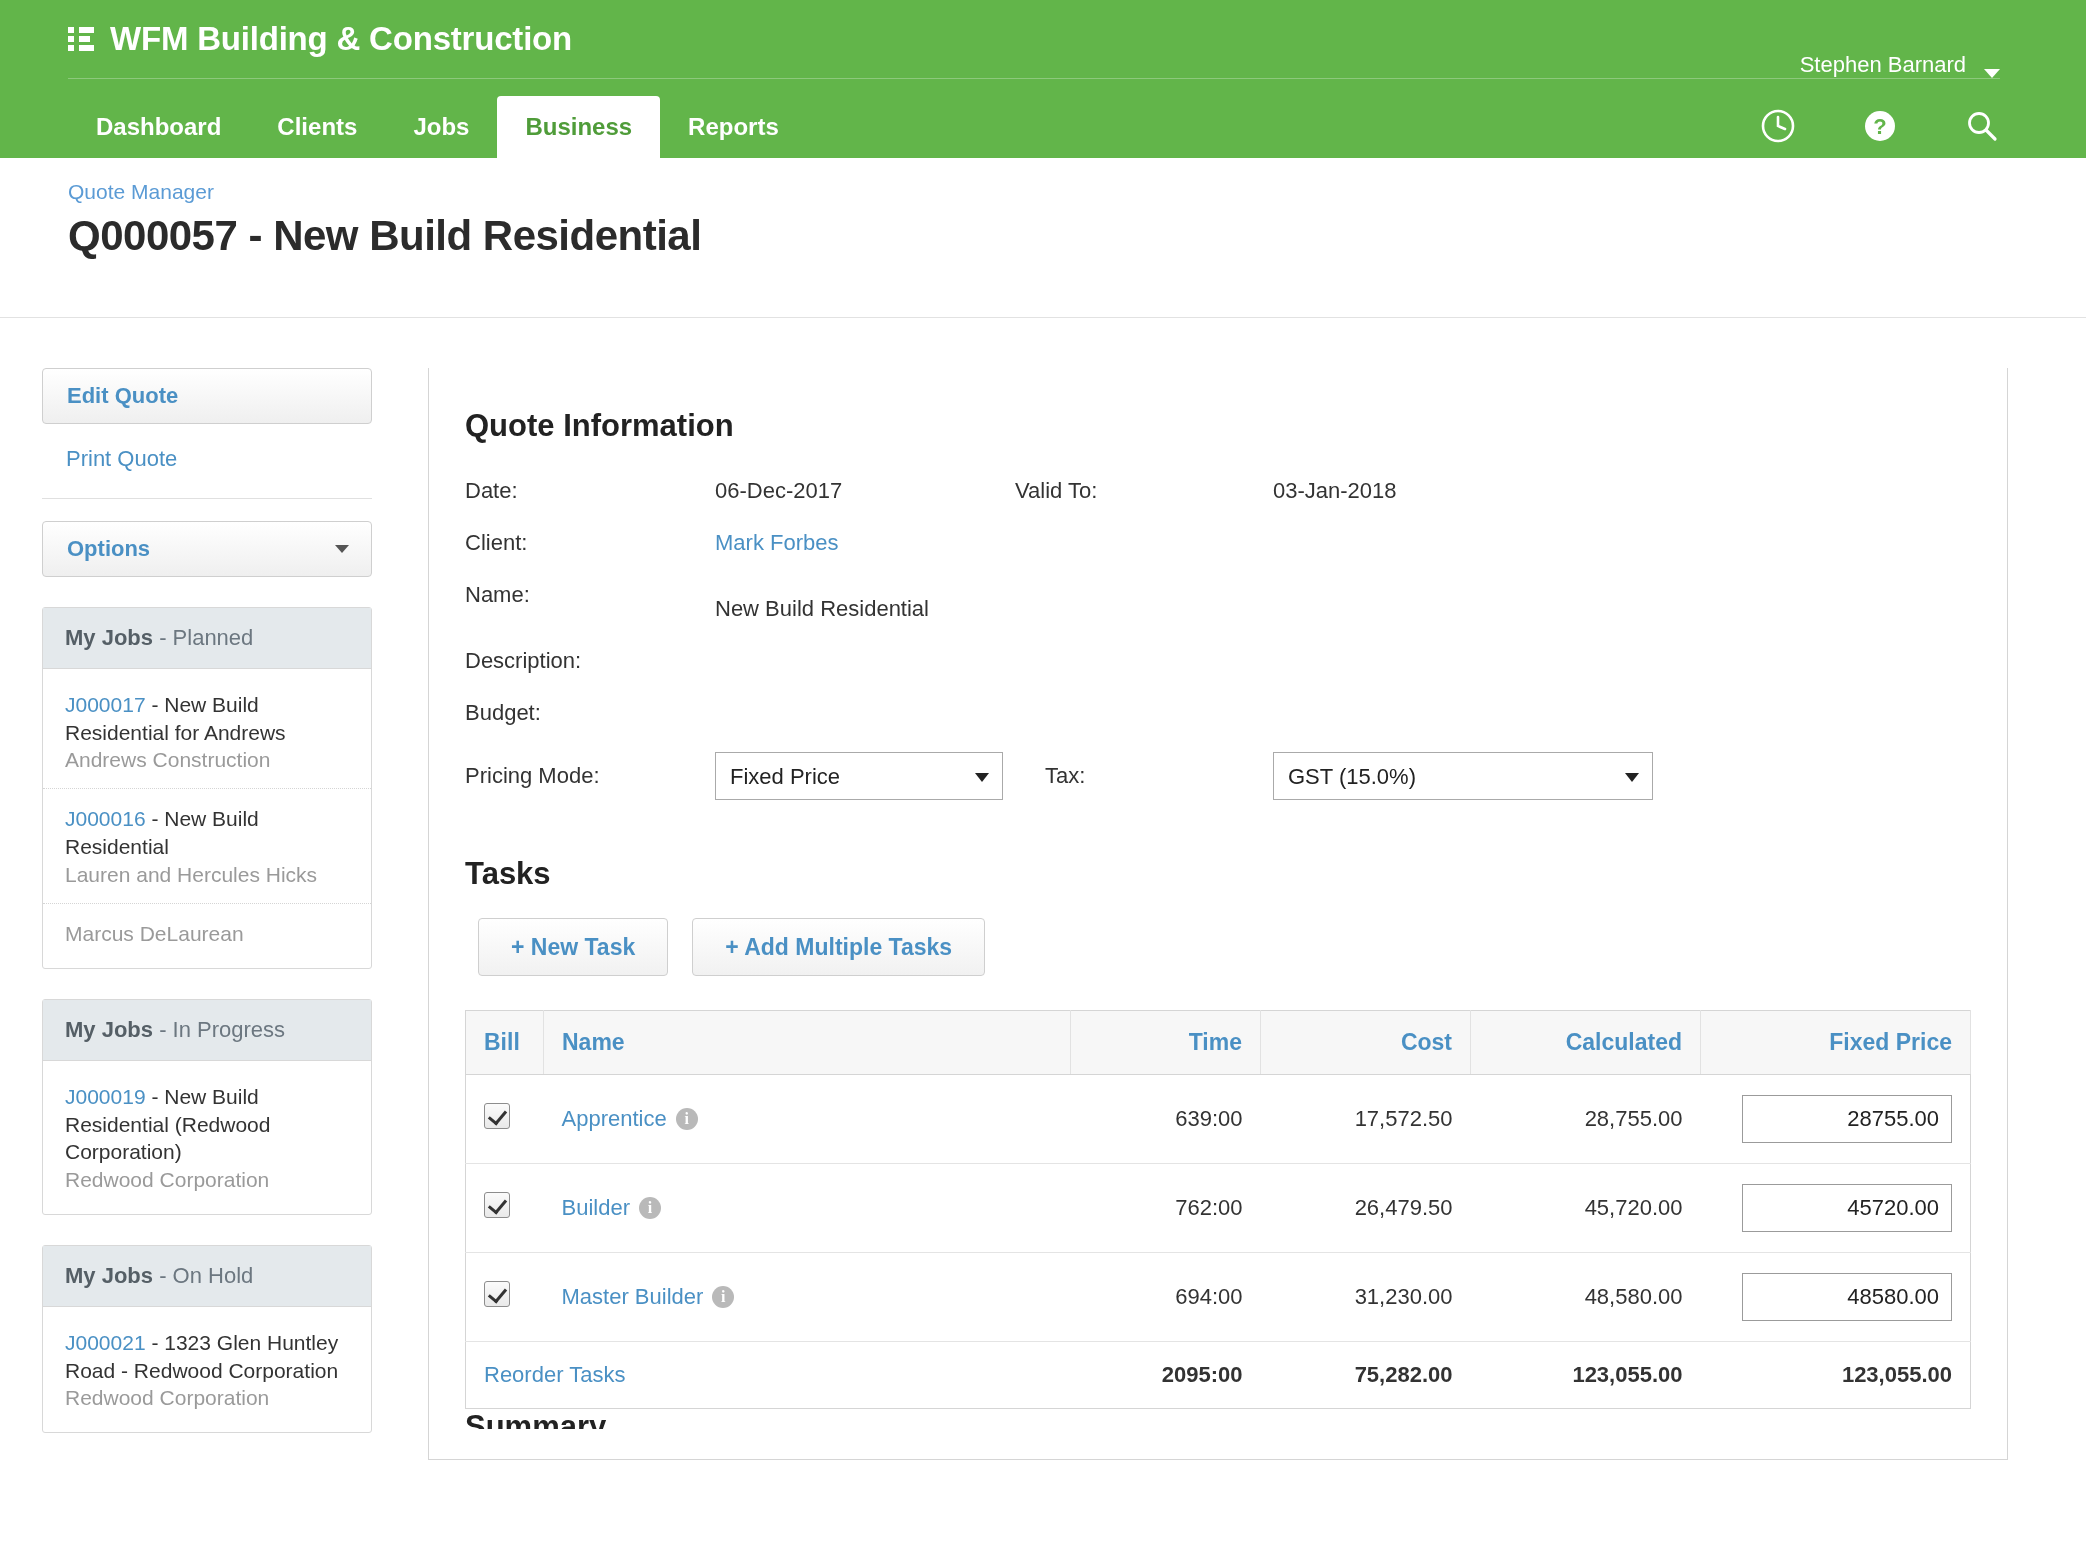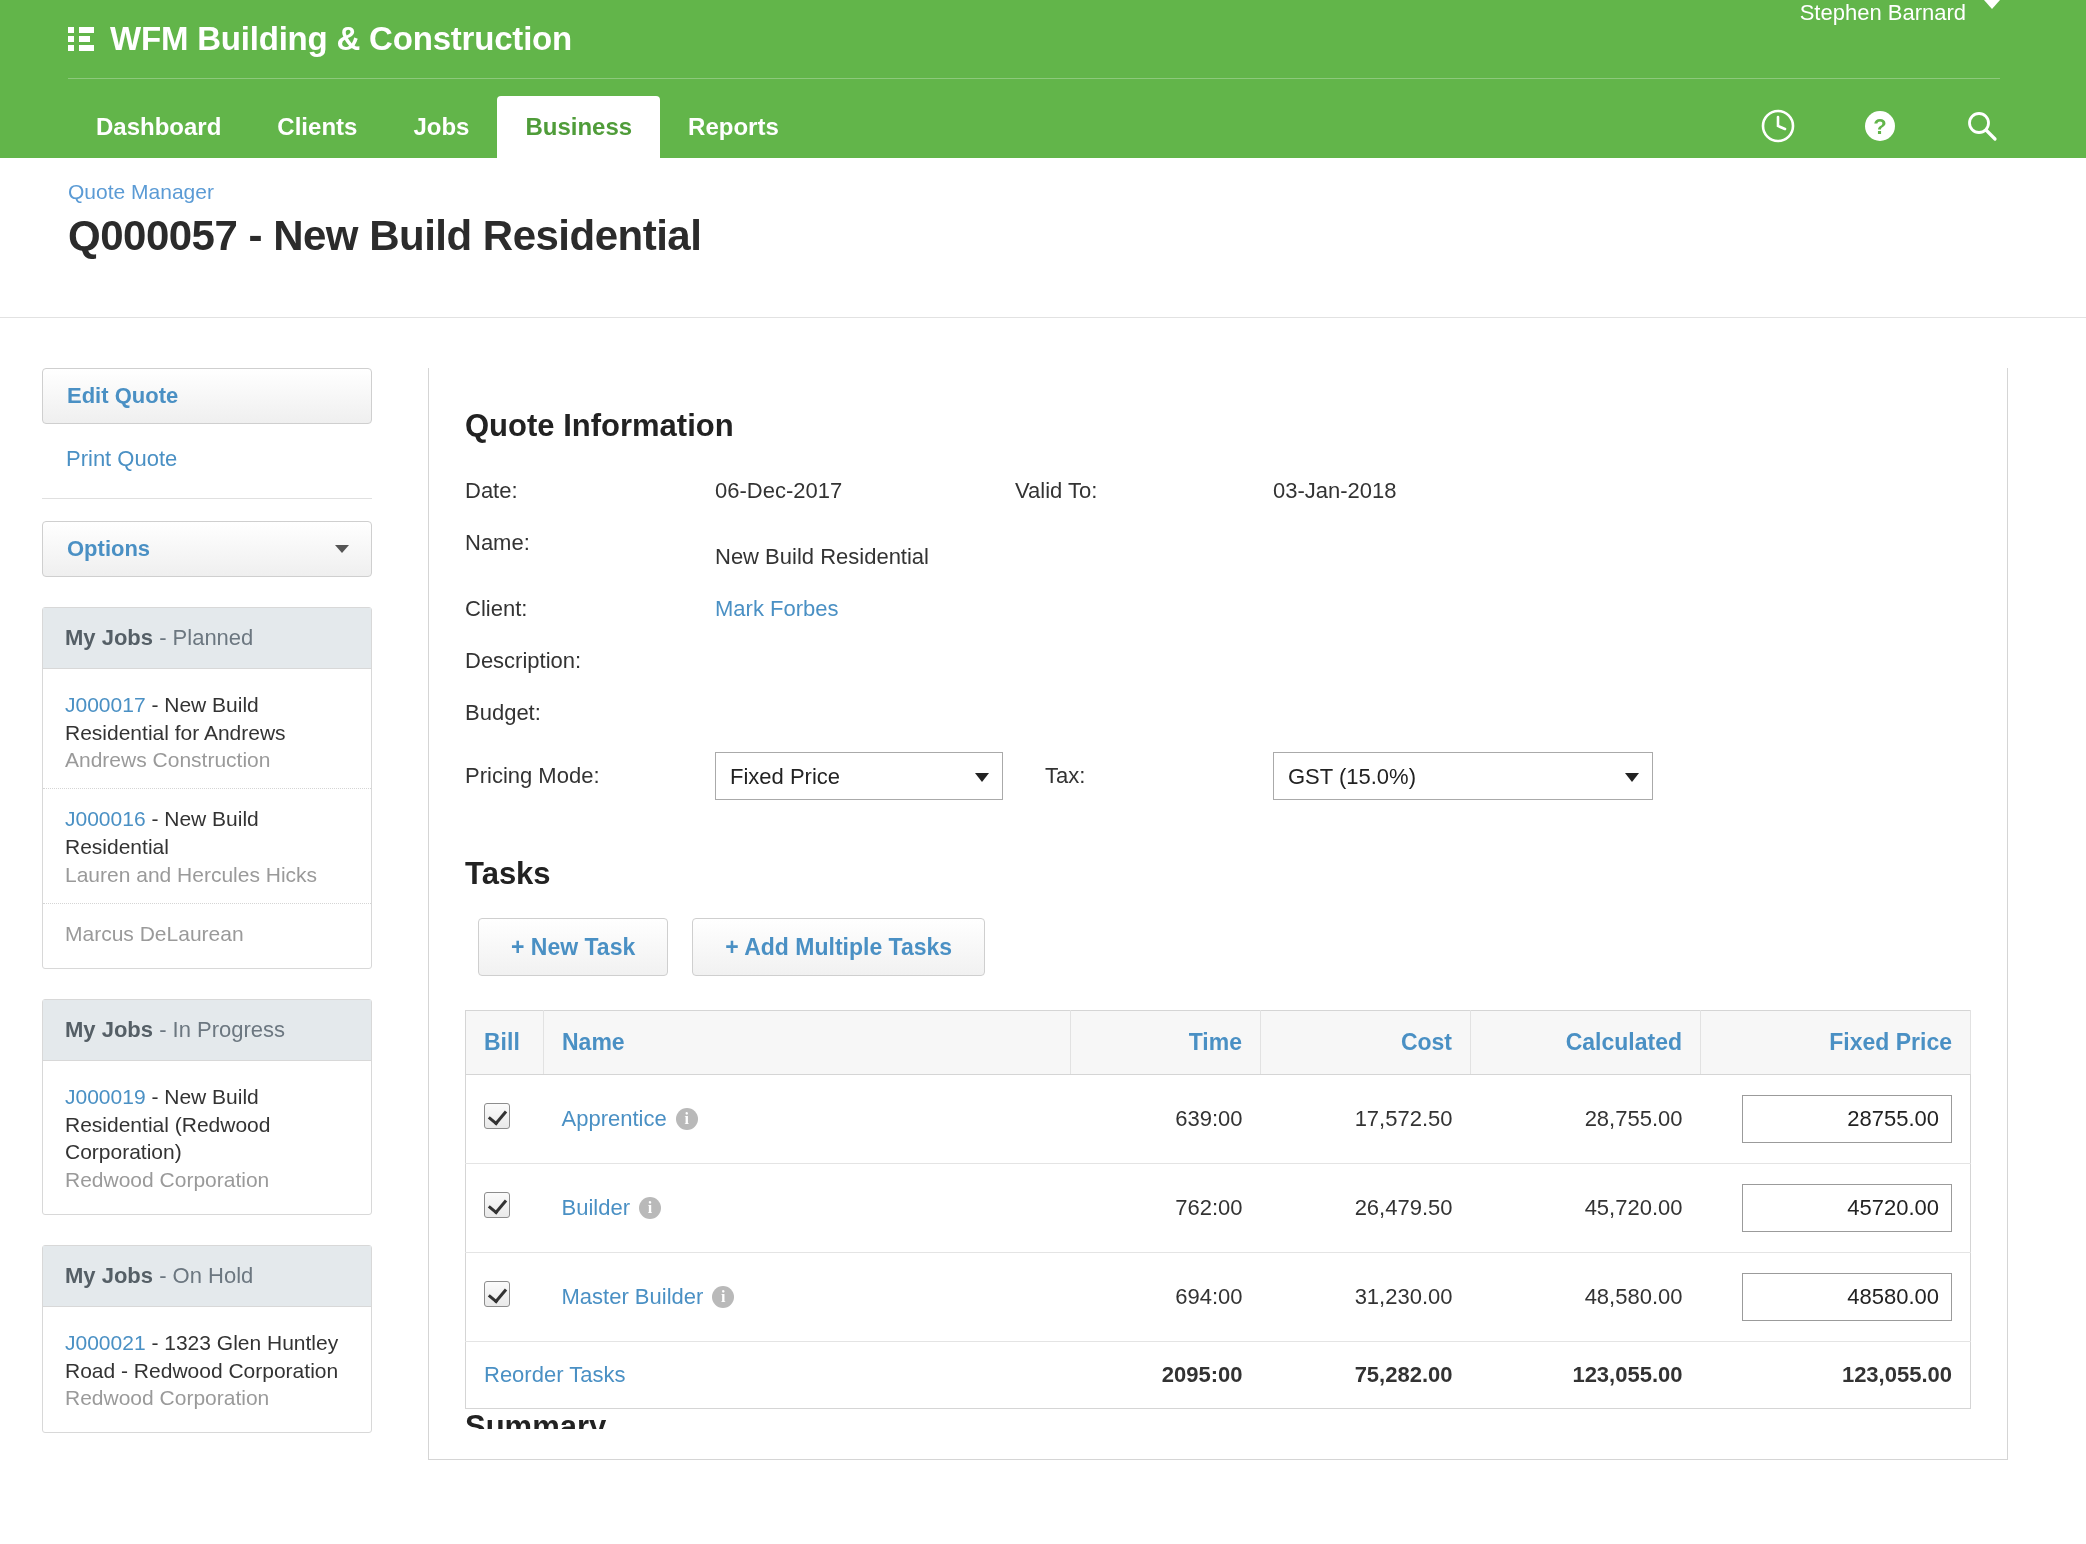--- a/index.html
+++ b/index.html
@@ -42,21 +42,21 @@
     color: #ffffff;
     font-size: 33px;
     font-weight: bold;
     letter-spacing: -0.2px;
     white-space: nowrap;
   }
   .user-area {
     position: absolute;
     right: 86px; top: 0;
     height: 78px;
-    display: flex; align-items: flex-start;
+    display: flex; align-items: flex-end;
     gap: 18px;
   }
   .user-name {
     color: #ffffff;
     font-size: 22px;
     white-space: nowrap;
   }
   .caret-down {
     width: 0; height: 0;
     border-left: 8px solid transparent;
@@ -487,28 +487,28 @@
       <h2 class="sec">Quote Information</h2>
 
       <div class="info-grid">
         <div class="info-row">
           <div class="info-label">Date:</div>
           <div class="info-value">06-Dec-2017</div>
           <div class="info-label2">Valid To:</div>
           <div class="info-value2">03-Jan-2018</div>
         </div>
 
+        <div class="info-row">
+          <div class="info-label">Client:</div>
+          <div class="info-value link">Mark Forbes</div>
+        </div>
+
         <div class="info-row name-row">
           <div class="info-label">Name:</div>
           <div class="info-value">New Build Residential</div>
-        </div>
-
-        <div class="info-row">
-          <div class="info-label">Client:</div>
-          <div class="info-value link">Mark Forbes</div>
         </div>
 
         <div class="info-row">
           <div class="info-label">Description:</div>
           <div class="info-value"></div>
         </div>
 
         <div class="info-row">
           <div class="info-label">Budget:</div>
           <div class="info-value"></div>

